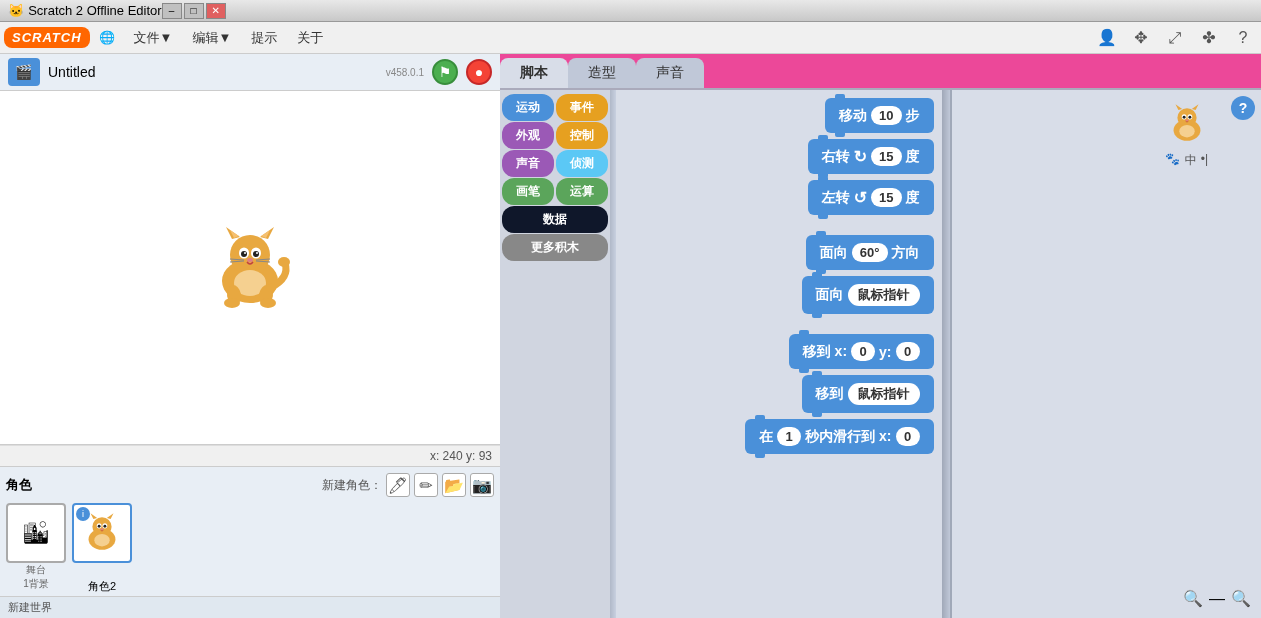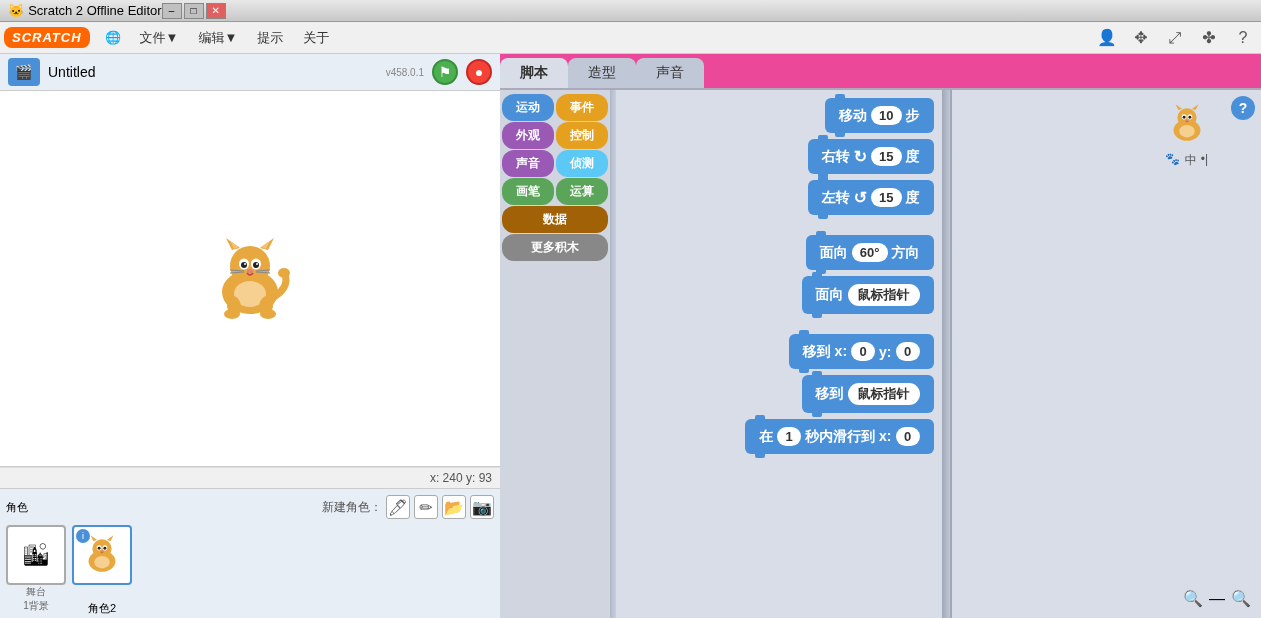--- a/index.html
+++ b/index.html
@@ -35,21 +35,20 @@
       gap: 4px;
     }
     .scratch-logo {
       background: #ff6600;
       border-radius: 8px;
       padding: 3px 8px;
       color: white;
       font-weight: bold;
       font-size: 13px;
       font-style: italic;
-      margin-right: 6px;
       letter-spacing: 1px;
     }
     .menu-icon-btn {
       width: 28px; height: 28px;
       display: flex; align-items: center; justify-content: center;
       cursor: pointer;
       border-radius: 4px;
       color: #444;
     }
     .menu-text-btn {
@@ -140,21 +139,21 @@
       height: 130px;
       display: flex;
       flex-direction: column;
     }
     .sprites-header {
       display: flex;
       align-items: center;
       justify-content: space-between;
       margin-bottom: 6px;
     }
-    .sprites-label { font-size: 11px; font-weight: normal; }
+    .sprites-label { font-size: 13px; font-weight: bold; }
     .new-sprite-area {
       display: flex;
       align-items: center;
       gap: 4px;
       font-size: 12px;
       color: #555;
     }
     .new-sprite-btn {
       width: 24px; height: 24px;
       display: flex; align-items: center; justify-content: center;
@@ -487,20 +486,21 @@
               <ellipse cx="50" cy="37" rx="3" ry="2" fill="#e08080"></ellipse>
               <path d="M47,39 Q50,43 53,39" stroke="#c04040" stroke-width="1.5" fill="none"></path>
               <ellipse cx="50" cy="60" rx="16" ry="13" fill="#f5d090"></ellipse>
             </svg>
           </div>
           <div class="sprite-name">角色2</div>
         </div>
       </div>
     </div>
 
+    <div id="bottom-bar">新建世界</div>
   </div>
 
   <div id="scripts-panel">
 
     <div id="scripts-tabs">
       <div class="script-tab active">脚本</div>
       <div class="script-tab">造型</div>
       <div class="script-tab">声音</div>
     </div>
 
@@ -517,21 +517,21 @@
         </div>
         <div class="cat-row">
           <div class="cat-btn cat-sound">声音</div>
           <div class="cat-btn cat-sense">侦测</div>
         </div>
         <div class="cat-row">
           <div class="cat-btn cat-pen">画笔</div>
           <div class="cat-btn cat-operator">运算</div>
         </div>
         <div class="cat-row">
-          <div class="cat-btn cat-data" style="background:#a16207;">数据</div>
+          <div class="cat-btn cat-data" style="background:#0f172a;">数据</div>
         </div>
         <div class="cat-row">
           <div class="cat-btn" style="background:#888;border-radius:12px;flex:1;padding:5px 4px;color:white;font-size:12px;font-weight:bold;text-align:center;cursor:pointer;">更多积木</div>
         </div>
       </div>
 
       <div class="vert-divider"></div>
 
       <div id="blocks-area">
 

